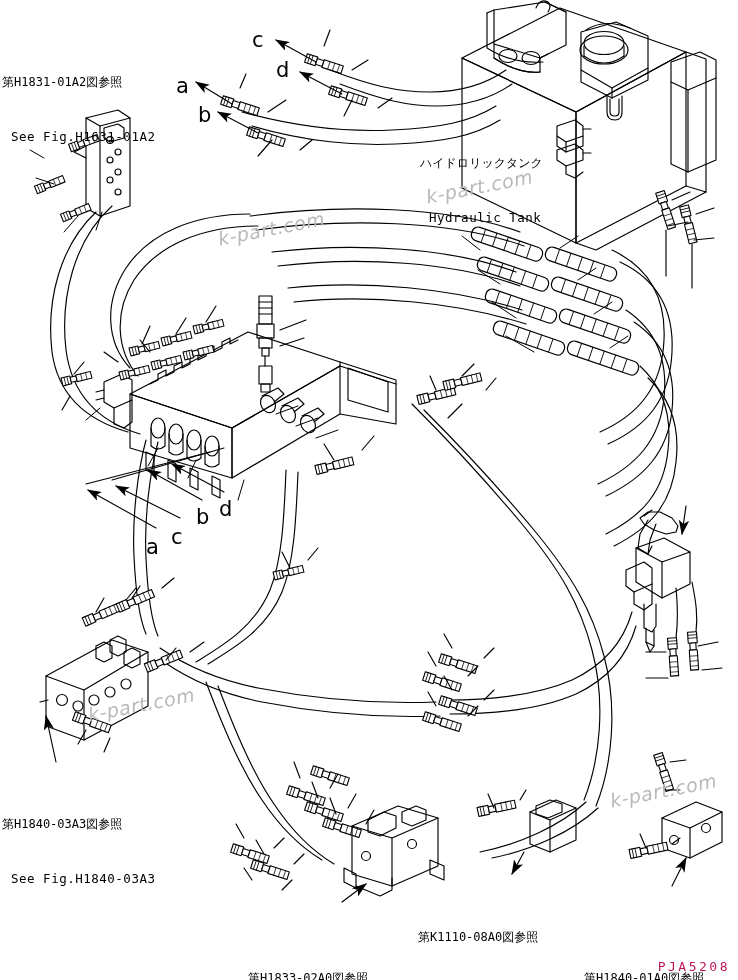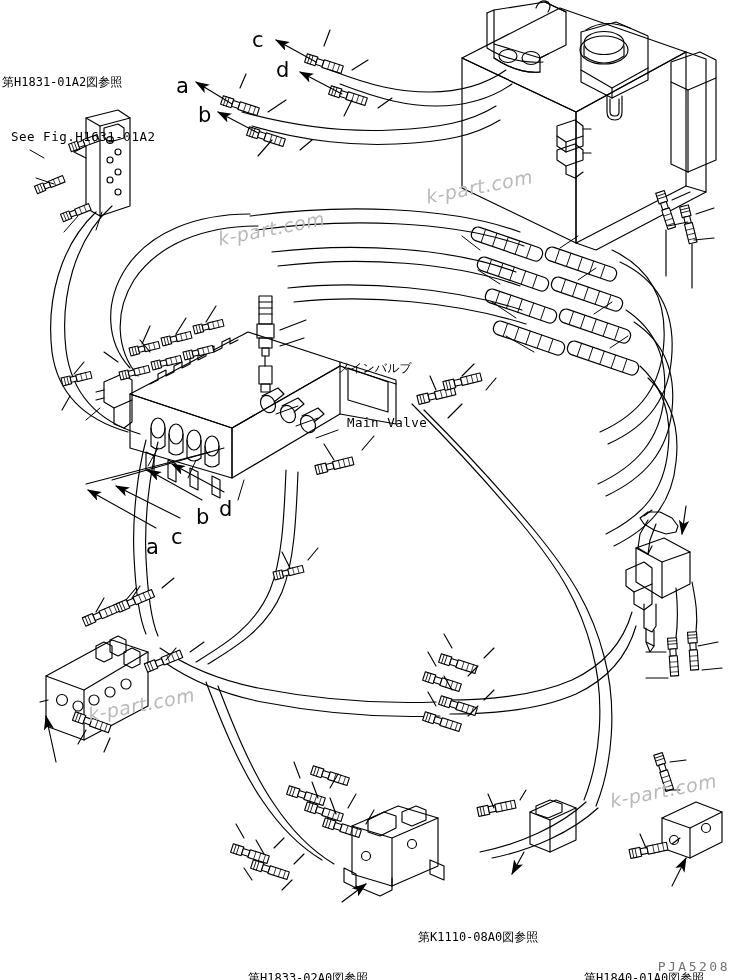--- a/index.html
+++ b/index.html
@@ -5,21 +5,21 @@
   html,body{margin:0;padding:0;background:#ffffff;}
   body{font-family:"DejaVu Sans Mono","Liberation Mono",monospace;}
   #page{position:relative;width:738px;height:980px;background:#fff;overflow:hidden;}
   #art{position:absolute;left:0;top:0;width:738px;height:980px;}
   .lbl{position:absolute;white-space:pre;color:#000;font-family:"DejaVu Sans Mono","Liberation Mono",monospace;line-height:1.22;}
   .lbl .jp{font-size:12px;letter-spacing:0px;display:block;}
   .lbl .en{font-size:12.5px;letter-spacing:0.5px;display:block;margin-left:9px;}
   .callout{position:absolute;font-family:"DejaVu Sans","Liberation Sans",sans-serif;font-size:21px;color:#000;}
   .wm{position:absolute;color:#b9b9b9;font-family:"DejaVu Sans","Liberation Sans",sans-serif;font-size:19px;font-style:italic;
       letter-spacing:0.5px;transform-origin:left top;white-space:nowrap;}
-  .drawno{position:absolute;right:8px;bottom:6px;font-size:13px;letter-spacing:2.5px;color:#737373;
+  .drawno{position:absolute;right:8px;bottom:6px;font-size:13px;letter-spacing:2.5px;color:#be185d;
       font-family:"DejaVu Sans Mono","Liberation Mono",monospace;}
 </style>
 </head>
 <body>
 
 <div id="page">
 
   <svg id="art" viewBox="0 0 738 980" xmlns="http://www.w3.org/2000/svg">
     <defs>
       <marker id="ah" markerWidth="13" markerHeight="9" refX="12" refY="4.5" orient="auto">
@@ -536,27 +536,31 @@
       </g>
 
     </g>
   </svg>
 
   <div class="lbl" style="left:2px;top:36px;">
     <span class="jp">第H1831-01A2図参照</span>
     <span class="en">See Fig.H1631-01A2</span>
   </div>
 
-
-  <div class="lbl" style="left:338px;top:322px;">
-    <span class="jp">メインバルブ</span>
-    <span class="en">Main Valve</span>
+  <div class="lbl" style="left:420px;top:117px;">
+    <span class="jp">ハイドロリックタンク</span>
+    <span class="en">Hydraulic Tank</span>
   </div>
 
 
+
+  <div class="lbl" style="left:2px;top:778px;">
+    <span class="jp">第H1840-03A3図参照</span>
+    <span class="en">See Fig.H1840-03A3</span>
+  </div>
 
   <div class="lbl" style="left:248px;top:932px;">
     <span class="jp">第H1833-02A0図参照</span>
     
   </div>
 
   <div class="lbl" style="left:418px;top:891px;">
     <span class="jp">第K1110-08A0図参照</span>
     
   </div>

